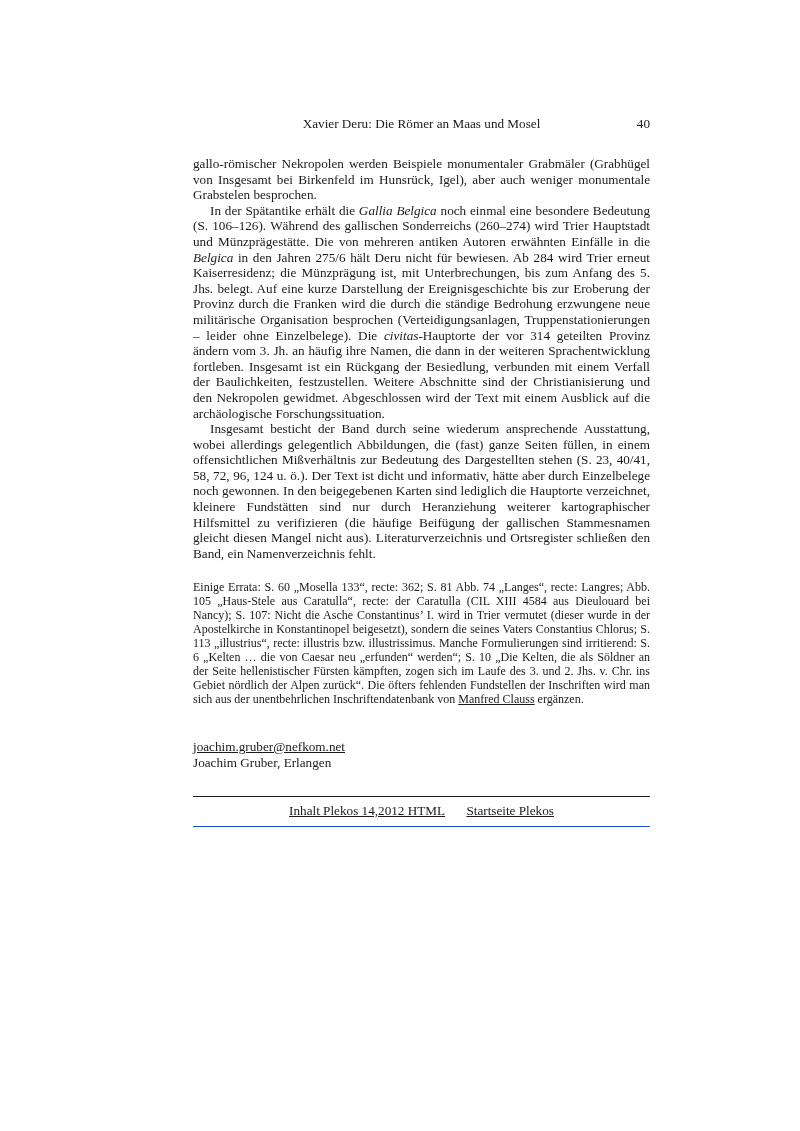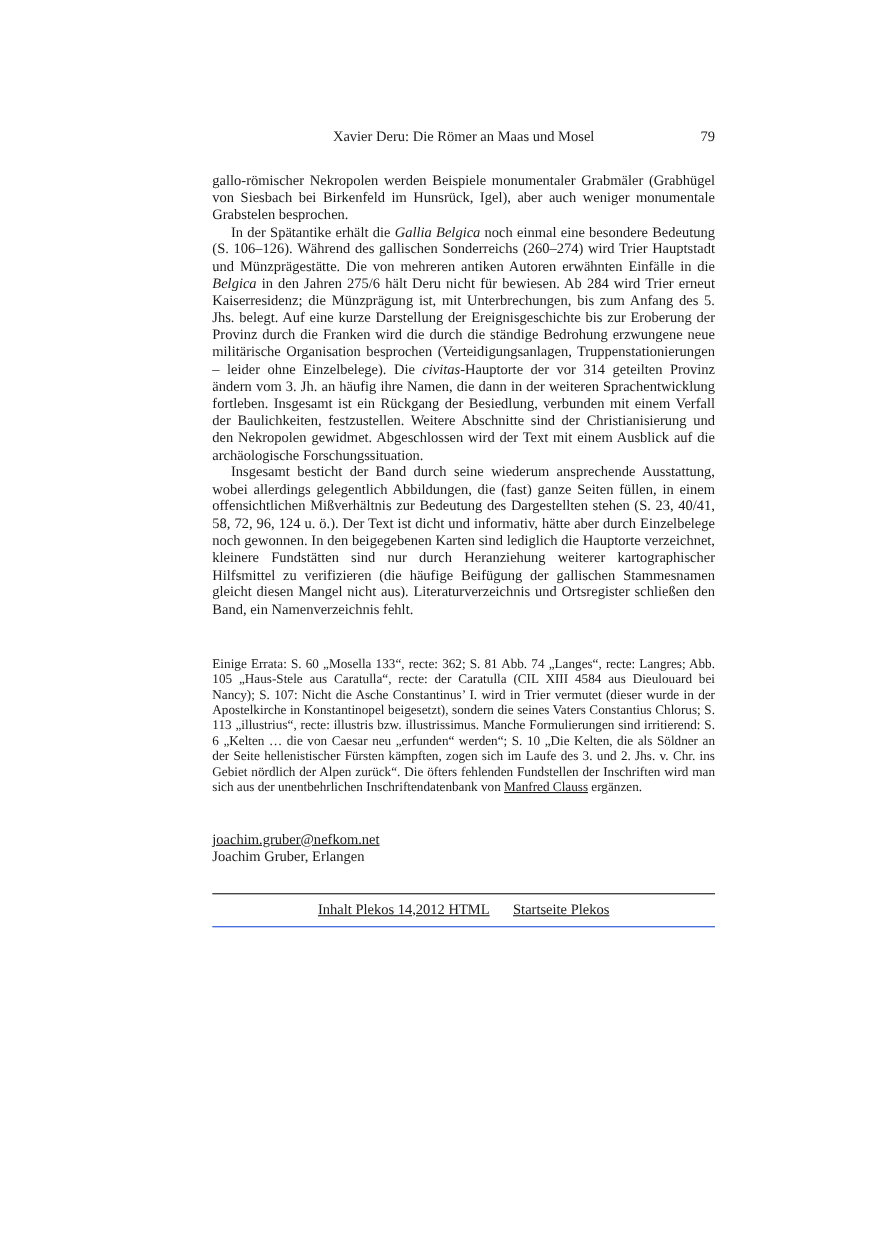--- a/index.html
+++ b/index.html
@@ -39,21 +39,21 @@
   .para {
     margin: 0;
     font-size: 13.2px;
     line-height: 15.6px;
     text-align: justify;
     hyphens: auto;
     -webkit-hyphens: auto;
   }
   .para.indent { text-indent: 17px; }
   .errata {
-    margin: 36px 0 0 0;
+    margin: 20px 0 0 0;
     font-size: 12px;
     line-height: 13.9px;
     text-align: justify;
     hyphens: auto;
     -webkit-hyphens: auto;
   }
   .signature {
     margin-top: 32px;
     font-size: 13.2px;
     line-height: 16.5px;
@@ -76,26 +76,26 @@
   em { font-style: italic; }
 </style>
 </head>
 <body>
 
 <div class="page">
   <div class="sheet">
 
     <header class="running-header">
       <span class="running-title">Xavier Deru: Die Römer an Maas und Mosel</span>
-      <span class="page-number">79</span>
+      <span class="page-number">40</span>
     </header>
 
     <main>
 
-      <p class="para"><span>gallo-römischer Nekropolen werden Beispiele monumentaler Grabmäler (Grabhügel von Siesbach bei Birkenfeld im Hunsrück, Igel), aber auch weniger monumentale Grabstelen besprochen.</span></p>
+      <p class="para"><span>gallo-römischer Nekropolen werden Beispiele monumentaler Grabmäler (Grabhügel von Insgesamt bei Birkenfeld im Hunsrück, Igel), aber auch weniger monumentale Grabstelen besprochen.</span></p>
 
       <p class="para indent"><span>In der Spätantike erhält die </span><em>Gallia Belgica</em><span> noch einmal eine besondere Bedeutung (S. 106–126). Während des gallischen Sonderreichs (260–274) wird Trier Hauptstadt und Münzprägestätte. Die von mehreren antiken Autoren erwähnten Einfälle in die </span><em>Belgica</em><span> in den Jahren 275/6 hält Deru nicht für bewiesen. Ab 284 wird Trier erneut Kaiserresidenz; die Münzprägung ist, mit Unterbrechungen, bis zum Anfang des 5. Jhs. belegt. Auf eine kurze Darstellung der Ereignisgeschichte bis zur Eroberung der Provinz durch die Franken wird die durch die ständige Bedrohung erzwungene neue militärische Organisation besprochen (Verteidigungsanlagen, Truppenstationierungen – leider ohne Einzelbelege). Die </span><em>civitas</em><span>-Hauptorte der vor 314 geteilten Provinz ändern vom 3. Jh. an häufig ihre Namen, die dann in der weiteren Sprachentwicklung fortleben. Insgesamt ist ein Rückgang der Besiedlung, verbunden mit einem Verfall der Baulichkeiten, festzustellen. Weitere Abschnitte sind der Christianisierung und den Nekropolen gewidmet. Abgeschlossen wird der Text mit einem Ausblick auf die archäologische Forschungssituation.</span></p>
 
       <p class="para indent"><span>Insgesamt besticht der Band durch seine wiederum ansprechende Ausstattung, wobei allerdings gelegentlich Abbildungen, die (fast) ganze Seiten füllen, in einem offensichtlichen Mißverhältnis zur Bedeutung des Dargestellten stehen (S. 23, 40/41, 58, 72, 96, 124 u. ö.). Der Text ist dicht und informativ, hätte aber durch Einzelbelege noch gewonnen. In den beigegebenen Karten sind lediglich die Hauptorte verzeichnet, kleinere Fundstätten sind nur durch Heranziehung weiterer kartographischer Hilfsmittel zu verifizieren (die häufige Beifügung der gallischen Stammesnamen gleicht diesen Mangel nicht aus). Literaturverzeichnis und Ortsregister schließen den Band, ein Namenverzeichnis fehlt.</span></p>
 
       <p class="errata"><span>Einige Errata: S. 60 „Mosella 133“, recte: 362; S. 81 Abb. 74 „Langes“, recte: Langres; Abb. 105 „Haus-Stele aus Caratulla“, recte: der Caratulla (CIL XIII 4584 aus Dieulouard bei Nancy); S. 107: Nicht die Asche Constantinus’ I. wird in Trier vermutet (dieser wurde in der Apostelkirche in Konstantinopel beigesetzt), sondern die seines Vaters Constantius Chlorus; S. 113 „illustrius“, recte: illustris bzw. illustrissimus. Manche Formulierungen sind irritierend: S. 6 „Kelten … die von Caesar neu „erfunden“ werden“; S. 10 „Die Kelten, die als Söldner an der Seite hellenistischer Fürsten kämpften, zogen sich im Laufe des 3. und 2. Jhs. v. Chr. ins Gebiet nördlich der Alpen zurück“. Die öfters fehlenden Fundstellen der Inschriften wird man sich aus der unentbehrlichen Inschriftendatenbank von </span><a class="link">Manfred Clauss</a><span> ergänzen.</span></p>
 
       <div class="signature">
         <div><a class="link">joachim.gruber@nefkom.net</a></div>
         <div>Joachim Gruber, Erlangen</div>

